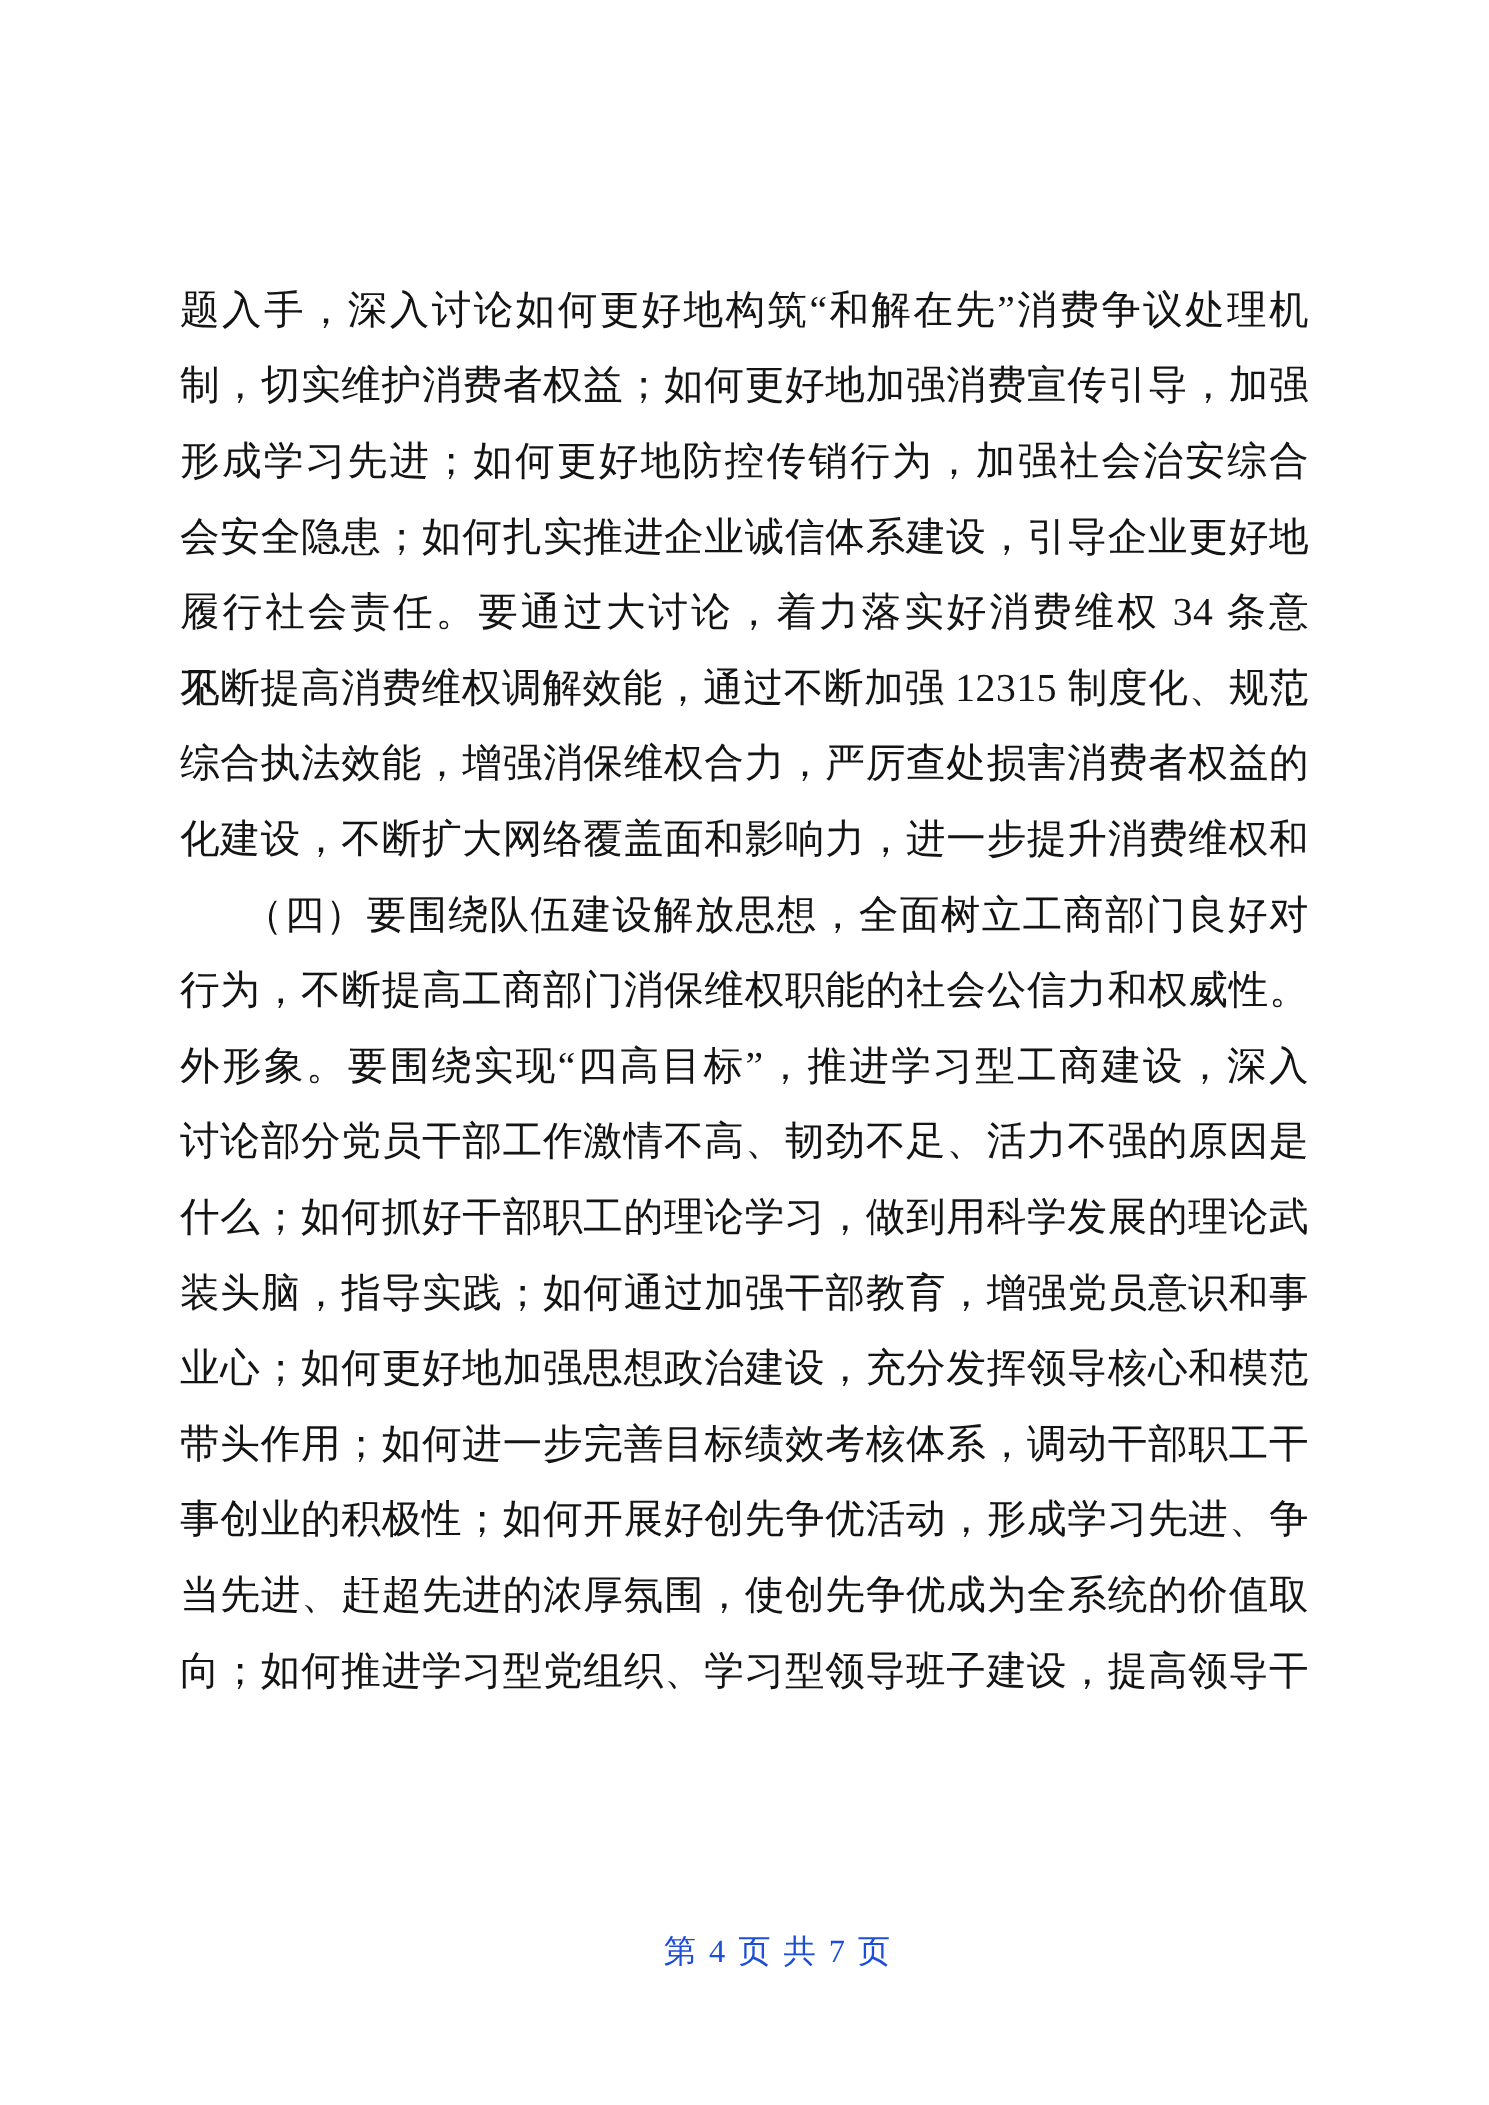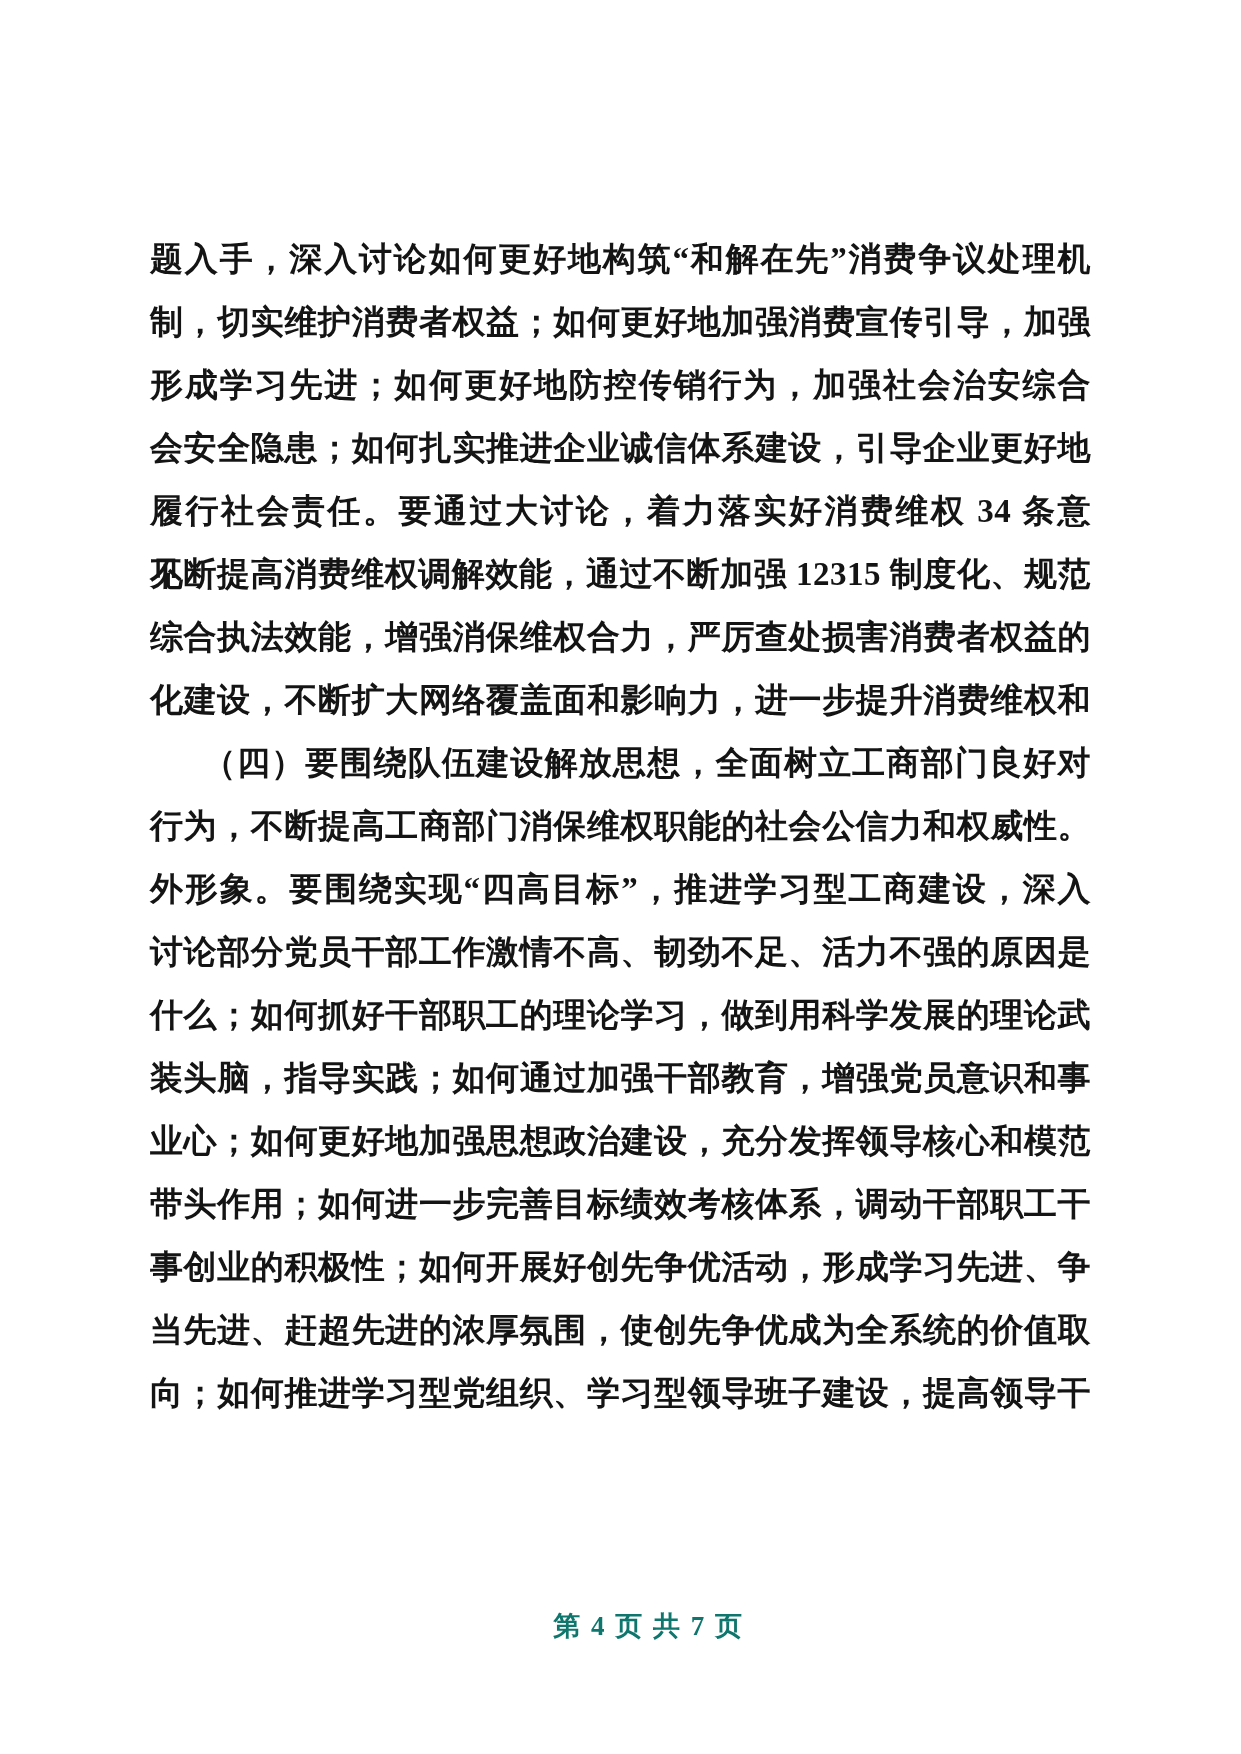--- a/index.html
+++ b/index.html
@@ -8,21 +8,20 @@
     background: #ffffff;
   }
   .page {
     position: relative;
     width: 1241px;
     height: 1754px;
     background: #ffffff;
     overflow: hidden;
     font-family: "Liberation Serif", "DejaVu Serif", serif;
     color: #141414;
-    font-weight: bold;
   }
   .content {
     position: absolute;
     left: 150px;
     top: 228px;
     width: 941px;
   }
   .line {
     font-size: 33px;
     line-height: 63px;
@@ -40,21 +39,21 @@
     position: absolute;
     left: 0;
     right: 0;
     top: 1608px;
     text-align: center;
     padding-left: 56px; 
   }
   .footer .pagenum {
     font-size: 27px;
     letter-spacing: 2px;
-    color: #0f766e;
+    color: #1d4ed8;
   }
 </style>
 </head>
 <body>
 
 <div class="page">
   <div class="content">
       <div class="line">题入手，深入讨论如何更好地构筑“和解在先”消费争议处理机</div>
       <div class="line">制，切实维护消费者权益；如何更好地加强消费宣传引导，加强</div>
       <div class="line">形成学习先进；如何更好地防控传销行为，加强社会治安综合</div>

